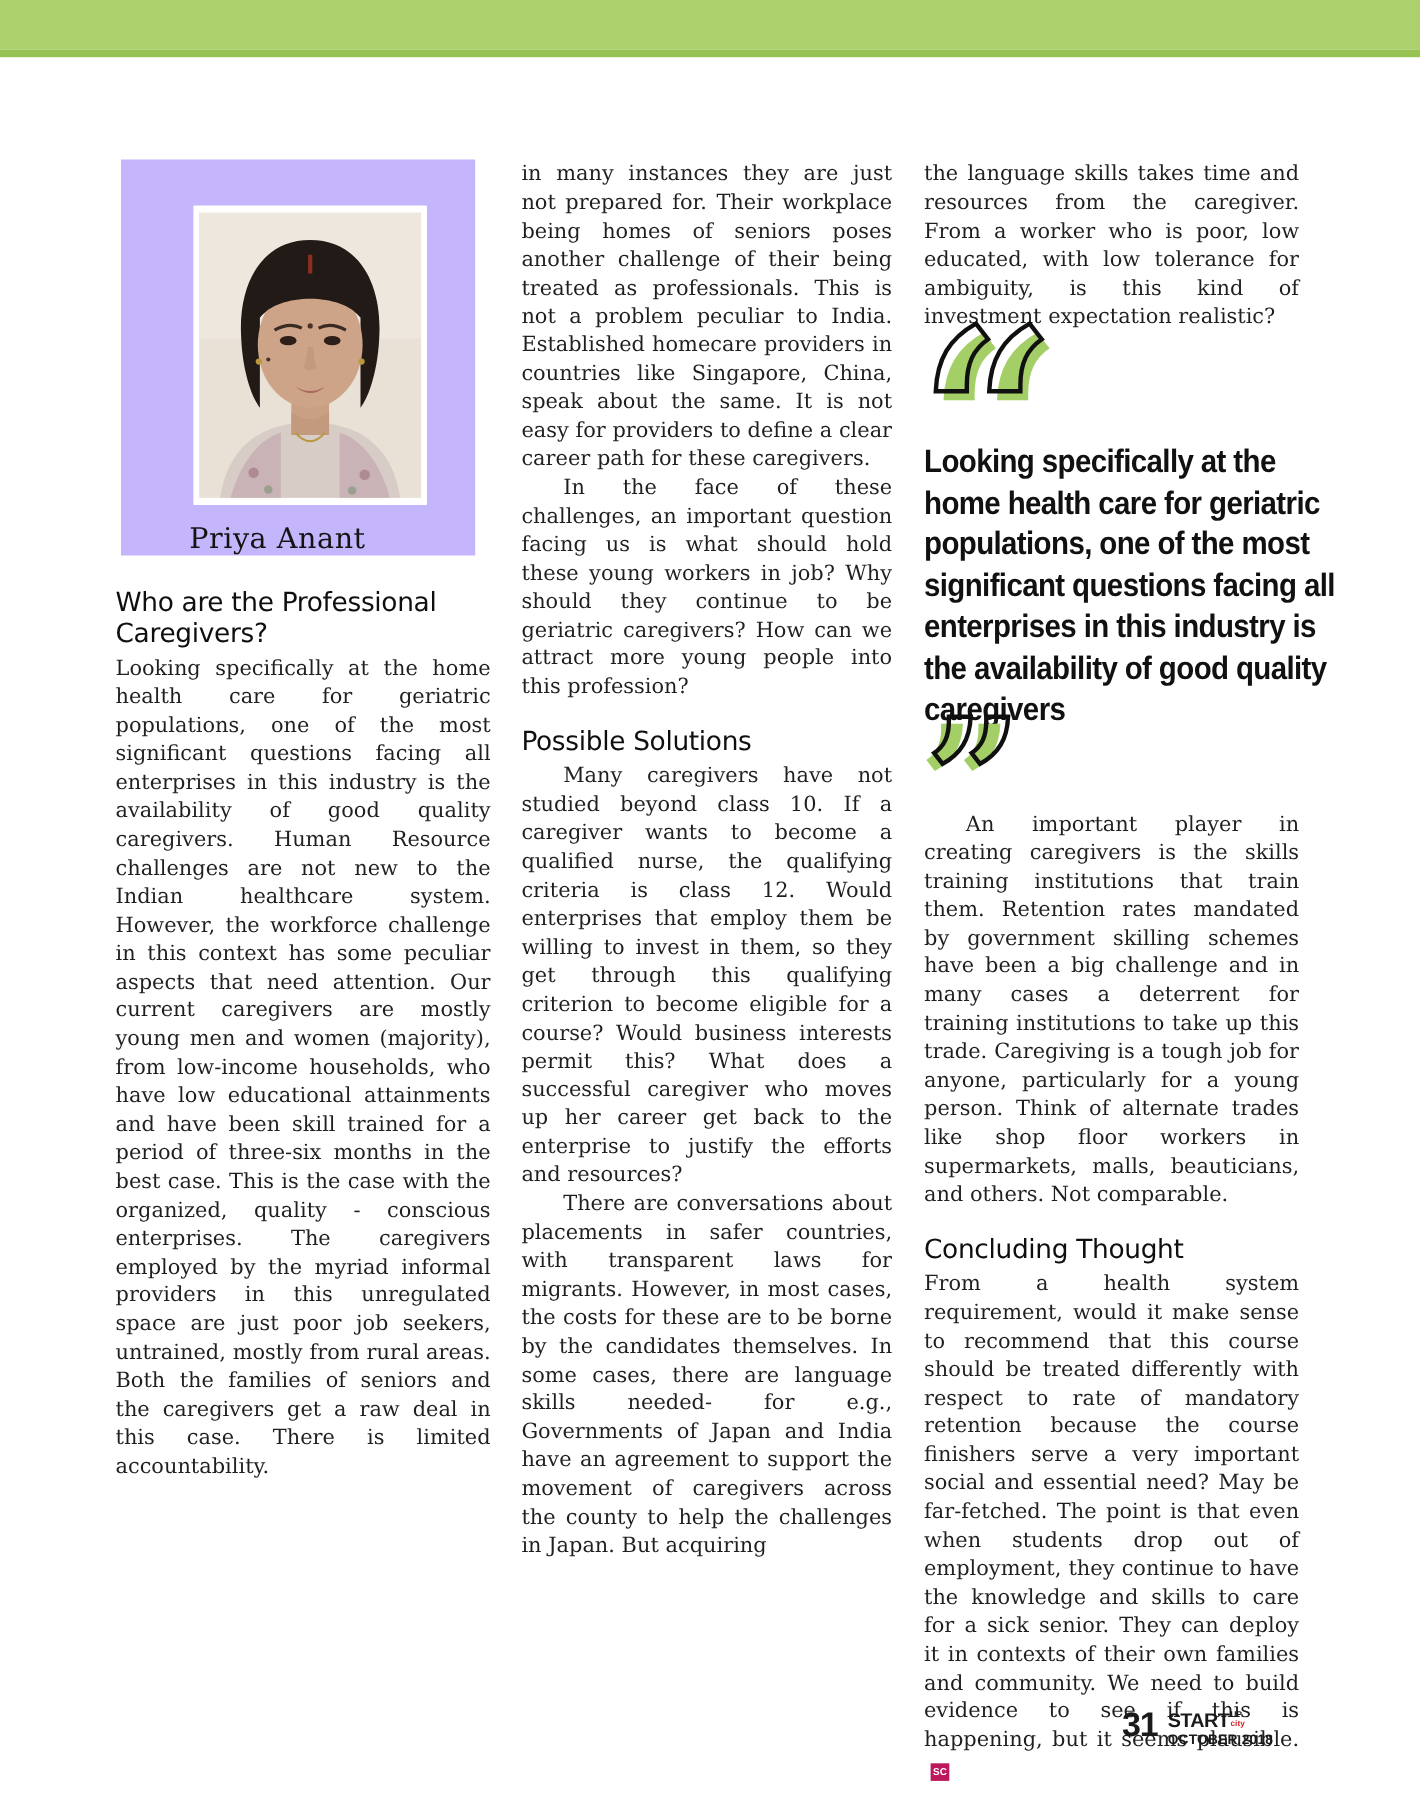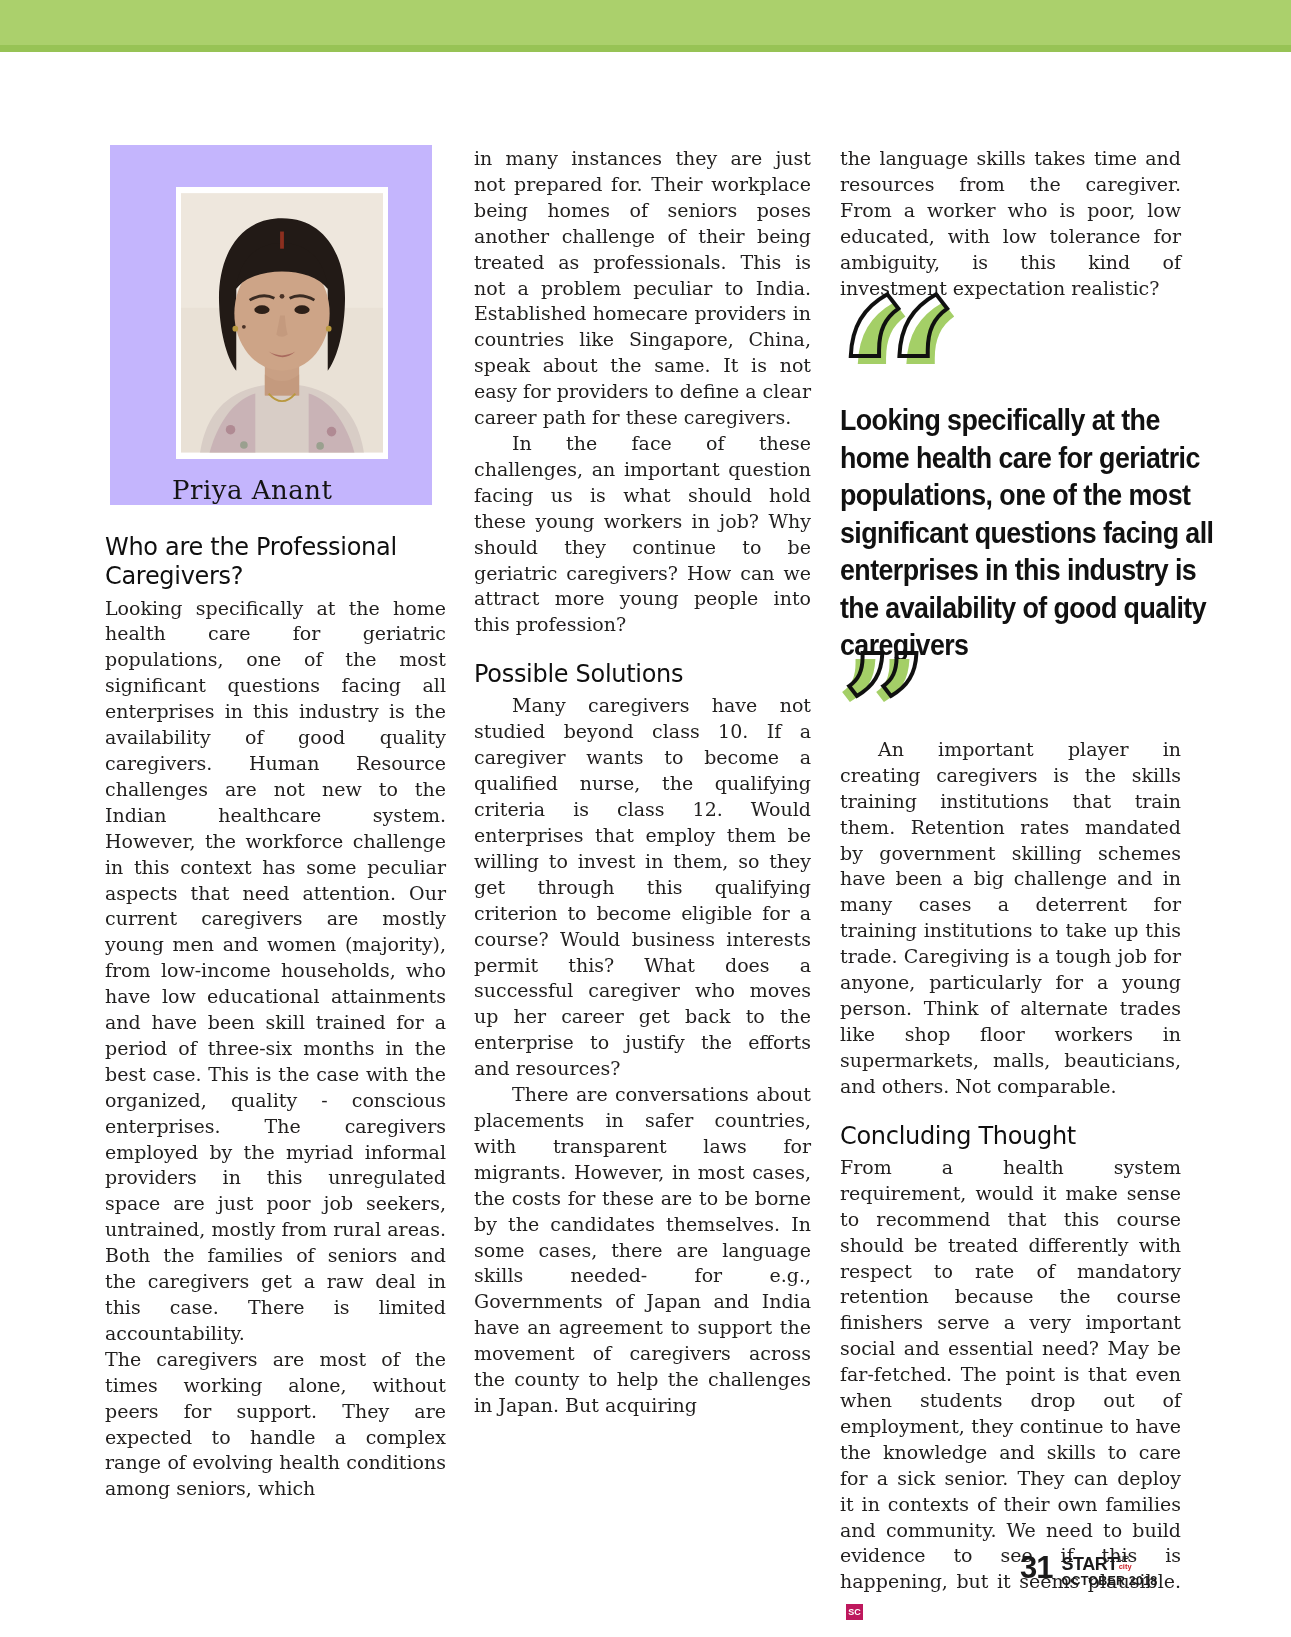--- a/index.html
+++ b/index.html
@@ -136,21 +136,20 @@
         <circle cx="57" cy="142" r="3" fill="#b9983f"></circle>
         <circle cx="155" cy="142" r="3" fill="#b9983f"></circle>
       </svg>
     </div>
     <div class="photo-caption">Priya Anant</div>
   </div>
 
   <div class="col col1">
     <div class="heading">Who are the Professional Caregivers?</div>
     <p class="body">Looking specifically at the home health care for geriatric populations, one of the most significant questions facing all enterprises in this industry is the availability of good quality caregivers. Human Resource challenges are not new to the Indian healthcare system. However, the workforce challenge in this context has some peculiar aspects that need attention. Our current caregivers are mostly young men and women (majority), from low-income households, who have low educational attainments and have been skill trained for a period of three-six months in the best case. This is the case with the organized, quality - conscious enterprises. The caregivers employed by the myriad informal providers in this unregulated space are just poor job seekers, untrained, mostly from rural areas. Both the families of seniors and the caregivers get a raw deal in this case. There is limited accountability.</p>
-    <p class="body">The caregivers are most of the times working alone, without peers for support. They are expected to handle a complex range of evolving health conditions among seniors, which</p>
   </div>
 
   <div class="col col2">
     <p class="body">in many instances they are just not prepared for. Their workplace being homes of seniors poses another challenge of their being treated as professionals. This is not a problem peculiar to India. Established homecare providers in countries like Singapore, China, speak about the same. It is not easy for providers to define a clear career path for these caregivers.</p>
     <p class="body indent">In the face of these challenges, an important question facing us is what should hold these young workers in job? Why should they continue to be geriatric caregivers? How can we attract more young people into this profession?</p>
     <div class="heading gap-top">Possible Solutions</div>
     <p class="body indent">Many caregivers have not studied beyond class 10. If a caregiver wants to become a qualified nurse, the qualifying criteria is class 12. Would enterprises that employ them be willing to invest in them, so they get through this qualifying criterion to become eligible for a course? Would business interests permit this? What does a successful caregiver who moves up her career get back to the enterprise to justify the efforts and resources?</p>
     <p class="body indent">There are conversations about placements in safer countries, with transparent laws for migrants. However, in most cases, the costs for these are to be borne by the candidates themselves. In some cases, there are language skills needed- for e.g., Governments of Japan and India have an agreement to support the movement of caregivers across the county to help the challenges in Japan. But acquiring</p>
   </div>
 

